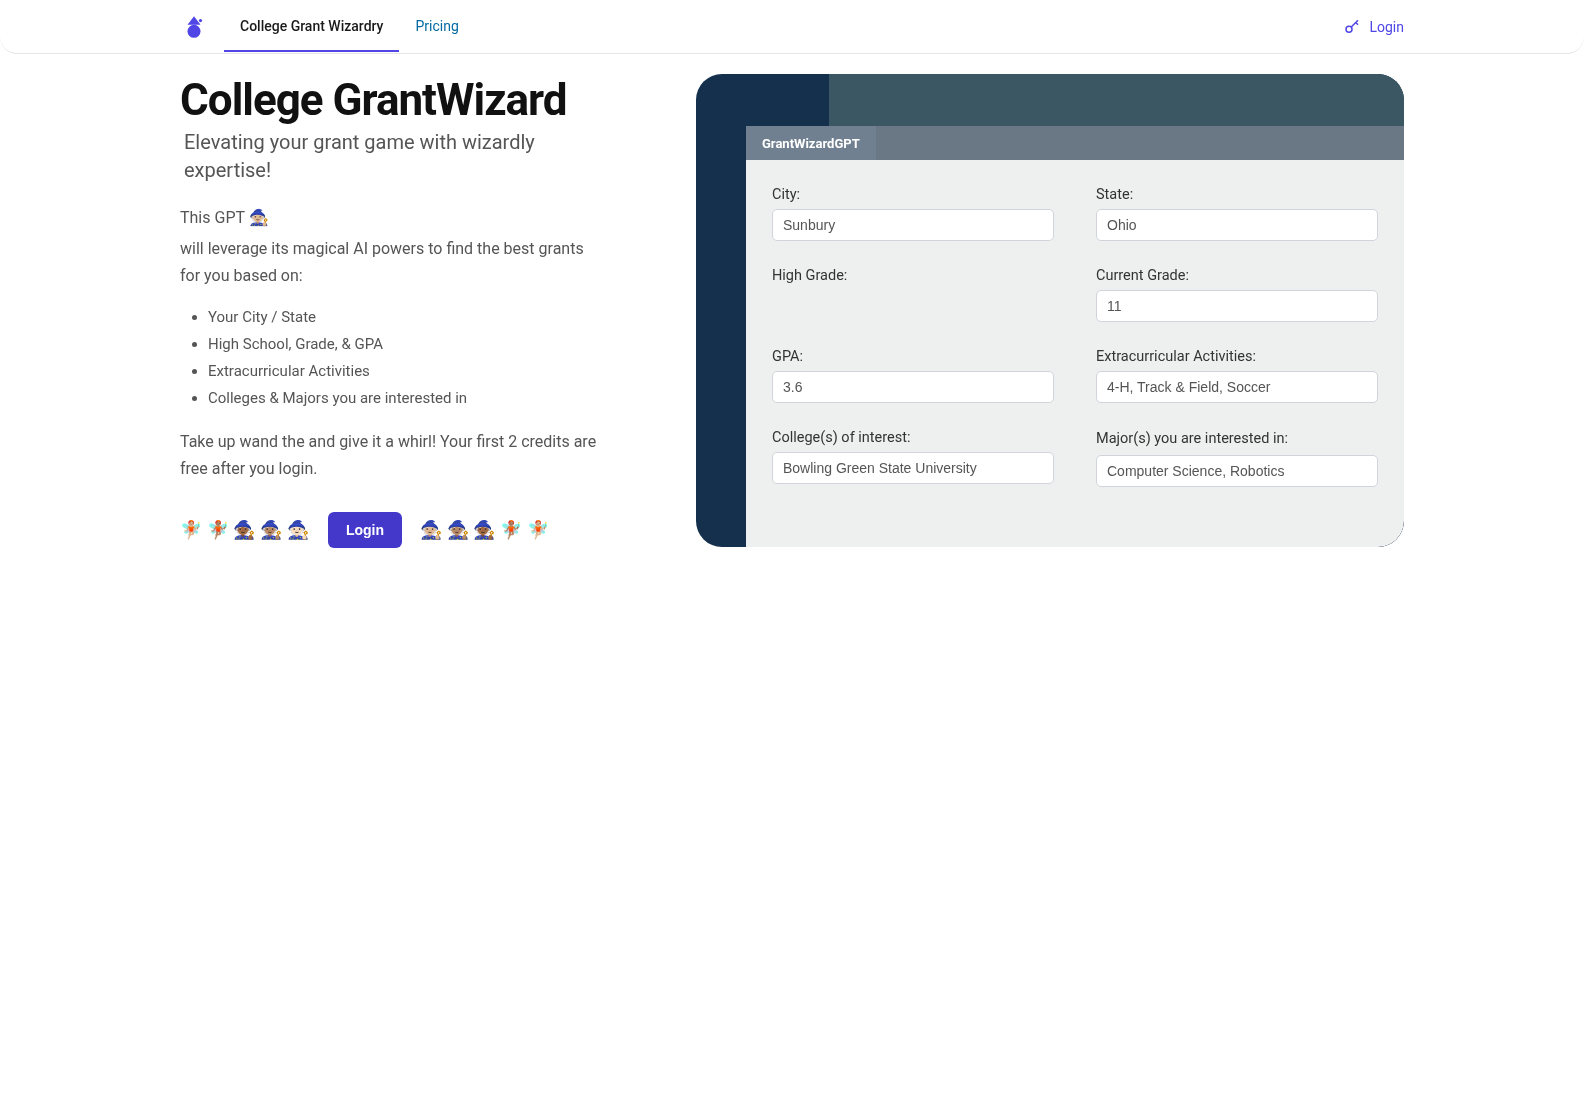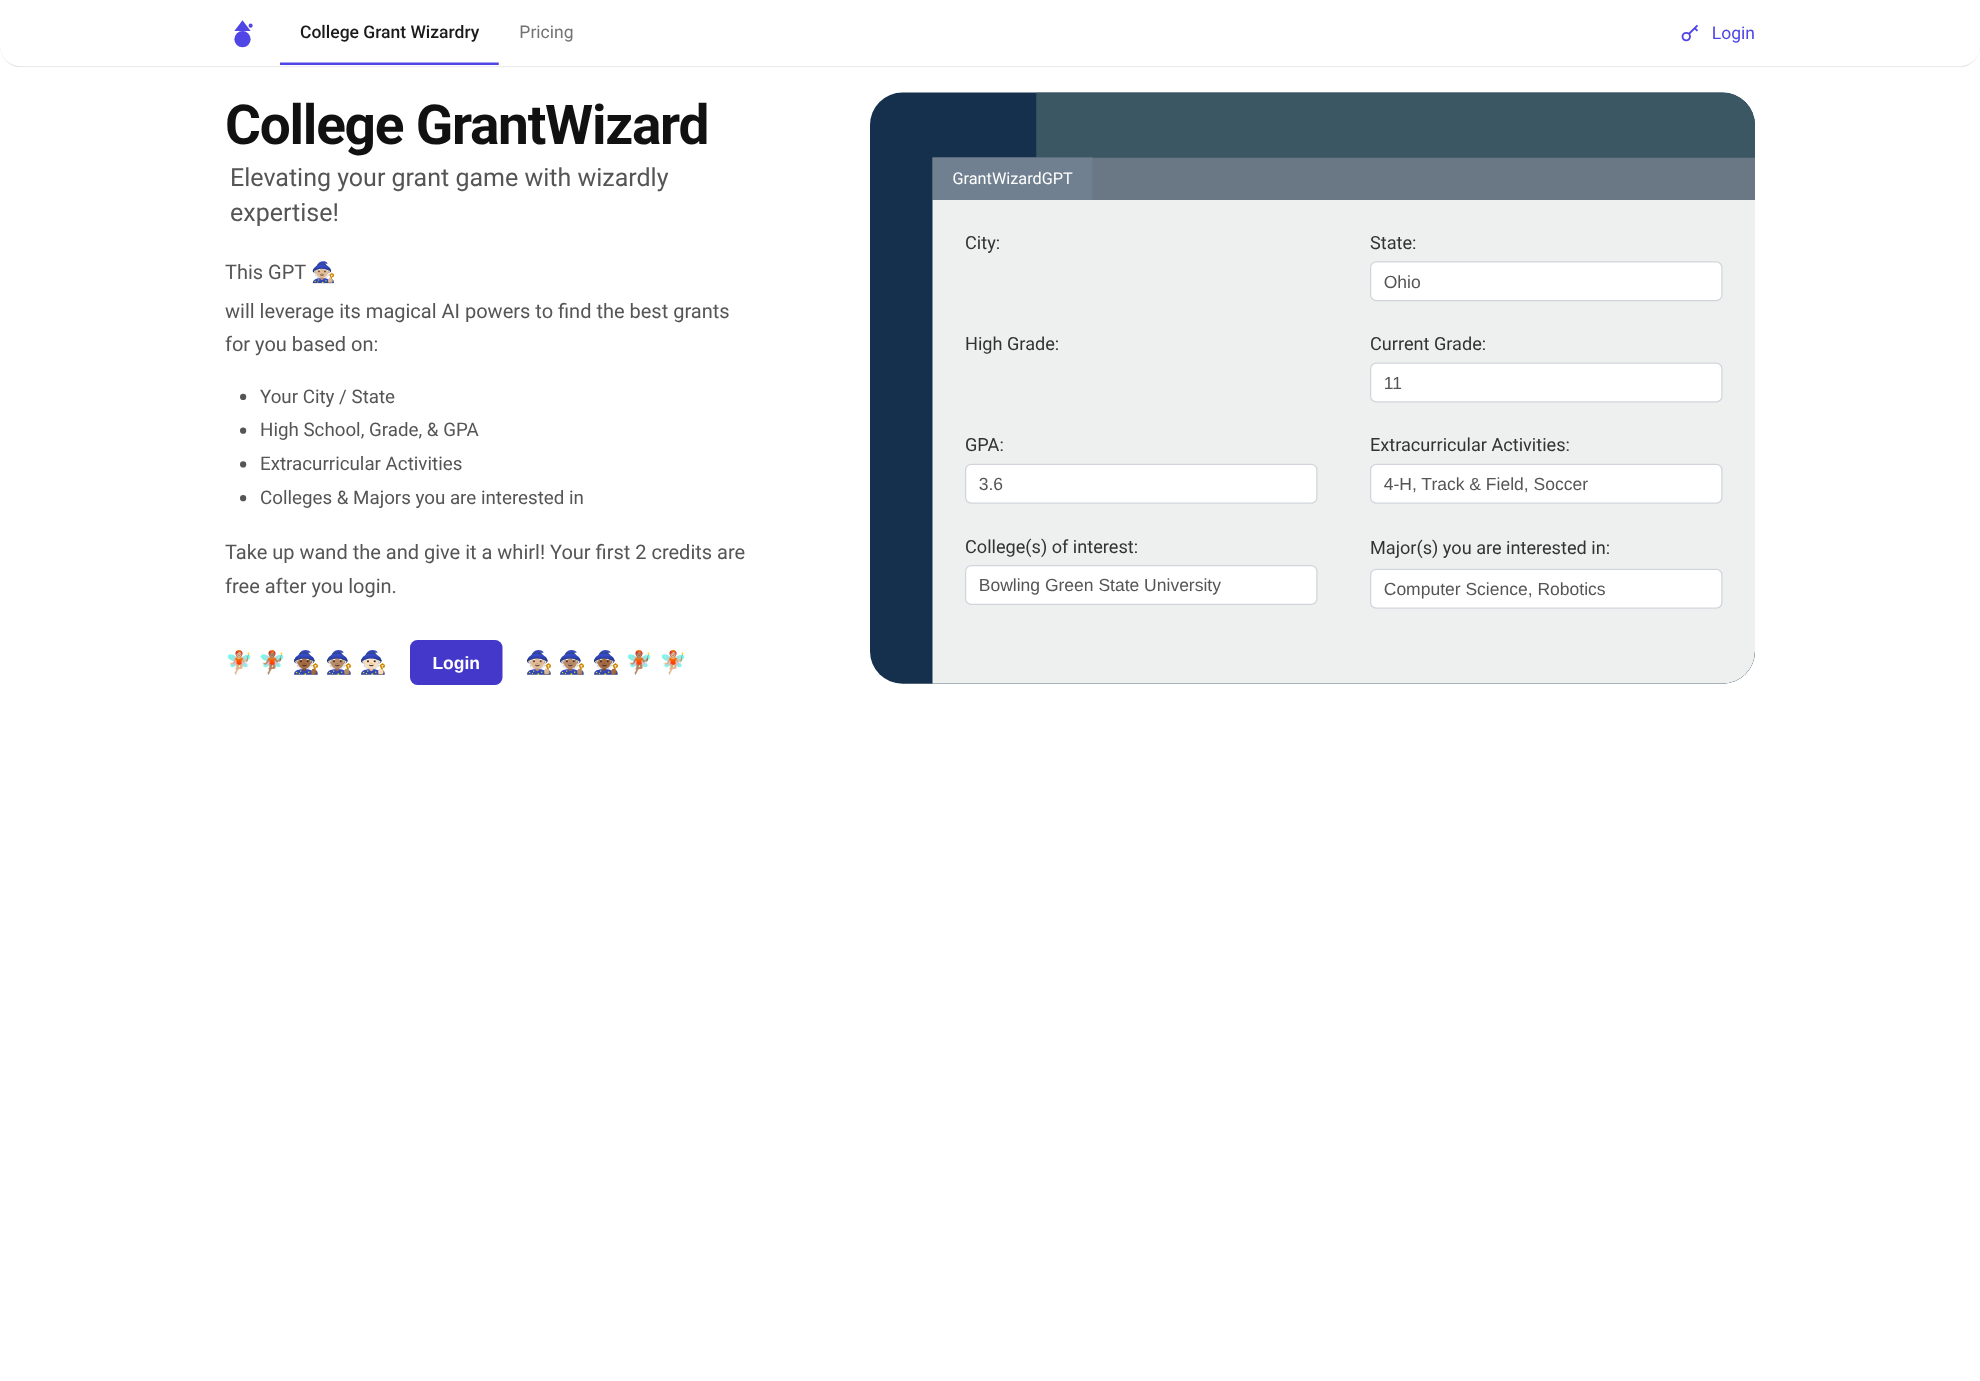--- a/index.html
+++ b/index.html
@@ -52,21 +52,21 @@
       border-bottom: 2px solid transparent;
     }
 
     .nav-tab.active {
       border-bottom-color: #4f46e5;
       color: #1a1a1a;
       font-weight: 500;
     }
 
     .nav-tab.pricing {
-      color: #737373;
+      color: #0369a1;
     }
 
     .nav-right {
       display: flex;
       align-items: center;
       gap: 8px;
       color: #4f46e5;
       cursor: pointer;
       font-size: 14px;
     }
@@ -169,20 +169,21 @@
       margin-left: 133px;
       border-top-right-radius: 26px;
     }
 
     .card-tab-bar {
       background: #6a7885;
       margin-left: 50px;
       height: 34px;
       display: flex;
       align-items: stretch;
+      font-weight: bold;
     }
 
     .card-tab {
       background: #718090;
       color: #fff;
       font-size: 13px;
       padding: 8px 16px;
       display: flex;
       align-items: center;
     }
@@ -283,20 +284,21 @@
     <div class="card-outer">
       <div class="card-top-accent"></div>
       <div class="card-tab-bar">
         <div class="card-tab">GrantWizardGPT</div>
       </div>
       <div class="card-body">
         <div class="form-grid">
 
           <div class="form-field">
             <label class="form-label">City:</label>
+            <input class="form-input" value="Sunbury" style="">
           </div>
 
           <div class="form-field">
             <label class="form-label">State:</label>
             <input class="form-input" value="Ohio" style="">
           </div>
 
           <div class="form-field">
             <label class="form-label">High Grade:</label>
           </div>

